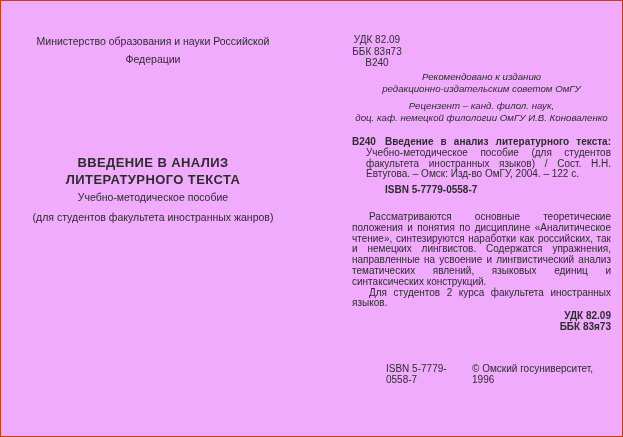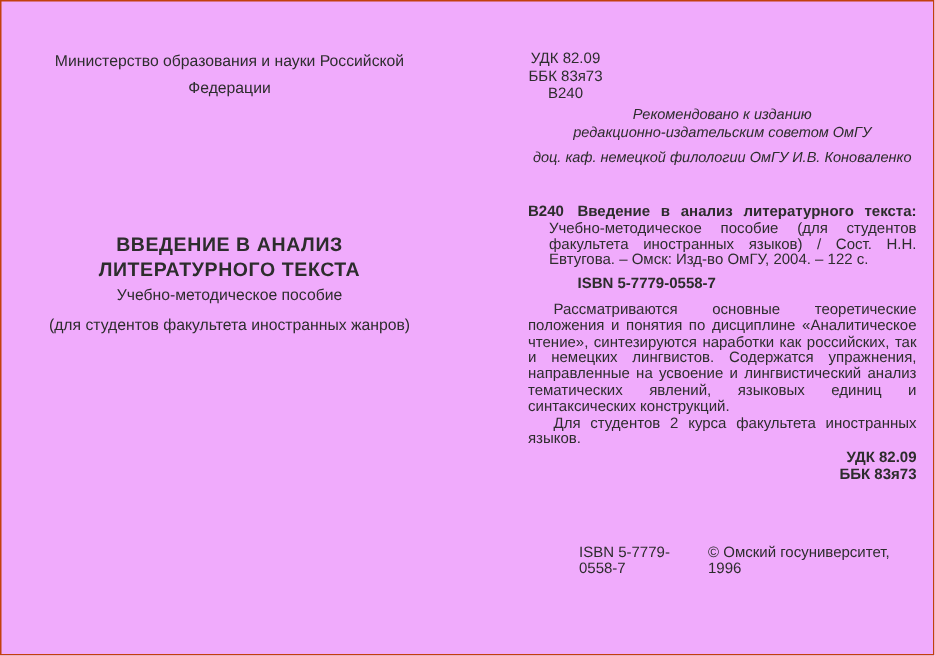--- a/index.html
+++ b/index.html
@@ -49,21 +49,21 @@
   .imprint-block{
     top:136px;left:351px;width:259px;
     font-size:10px;line-height:10.8px;text-align:justify;
   }
   .entry{position:relative;padding-left:14px;text-indent:19px;}
   .entry .code{
     position:absolute;left:0;top:0;font-weight:bold;text-indent:0;
   }
   .entry .lead{font-weight:bold;}
   .isbn-line{margin-top:5px;margin-left:33px;font-weight:bold;text-align:left;}
-  .para{margin-top:6px;text-indent:17px;}
+  .para{margin-top:16px;text-indent:17px;}
   .para.tight{margin-top:0;}
   .note-line{text-indent:17px;}
   .udk-bottom{text-align:right;font-weight:bold;line-height:11px;margin-top:1px;}
   .right-footer{
     top:362px;left:385px;width:223px;
     display:flex;justify-content:space-between;
     font-size:10px;
   }
 </style>
 </head>
@@ -90,20 +90,21 @@
     <div>ББК 83я73</div>
     <div>В240</div>
   </div>
 
   <div class="abs recommend-block">
     <div class="grp">
       <div>Рекомендовано к изданию</div>
       <div>редакционно-издательским советом ОмГУ</div>
     </div>
     <div>
+      <div>Рецензент – канд. филол. наук,</div>
       <div>доц. каф. немецкой филологии ОмГУ И.В. Коноваленко</div>
     </div>
   </div>
 
   <div class="abs imprint-block">
     <div class="entry">
       <span class="code">В240</span>
       <span class="lead">Введение в анализ литературного текста:</span><span> Учебно-методическое пособие (для студентов факультета иностранных языков) / Сост. Н.Н. Евтугова. – Омск: Изд-во ОмГУ, 2004. – 122 с.</span>
     </div>
 

